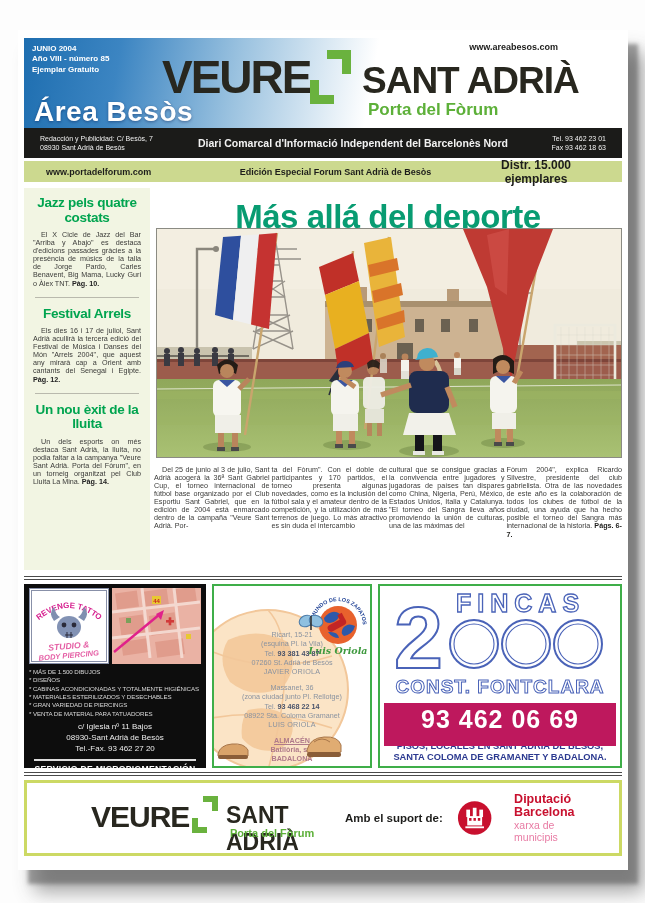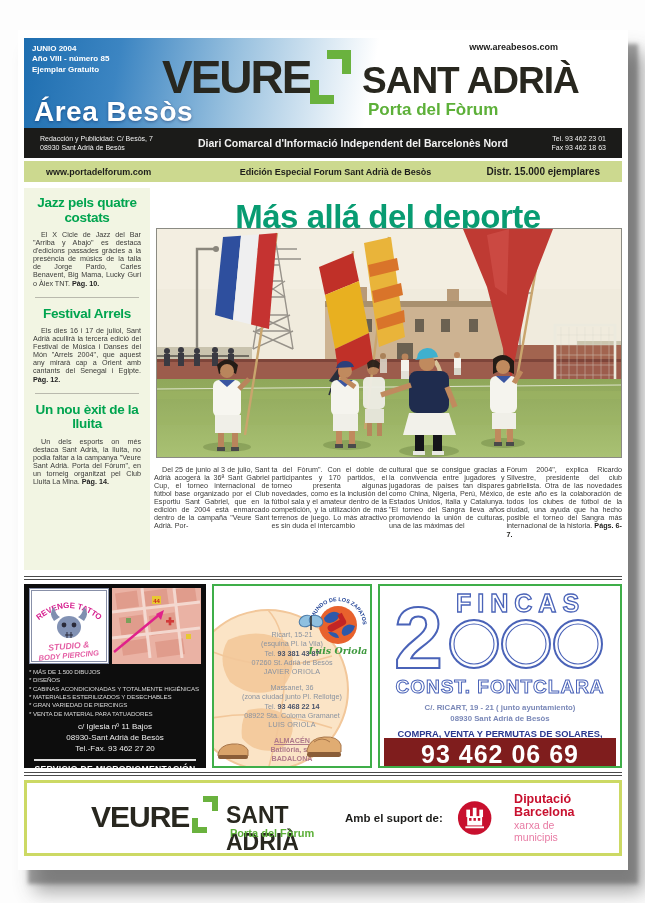--- a/index.html
+++ b/index.html
@@ -25,21 +25,21 @@
   
   .infobar { position:absolute; top:98px; left:6px; width:598px; height:30px; background:#1b1b19; color:#f2f2f2;
              display:flex; align-items:center; padding:0 16px; }
   .infobar .addr { flex:0 0 150px; font-size:7px; line-height:1.35; }
   .infobar .tagline { flex:1; text-align:center; font-size:10.5px; font-weight:bold; }
   .infobar .telfax { flex:0 0 90px; font-size:7px; line-height:1.35; text-align:right; }
   .greenbar { position:absolute; top:131px; left:6px; width:598px; height:21px; background:#ccd98f; color:#1d1d1b;
               display:flex; align-items:center; font-weight:bold; }
   .greenbar .gb-site { flex:0 0 175px; padding-left:22px; font-size:9px; }
   .greenbar .gb-edition { flex:1; text-align:center; font-size:9px; }
-  .greenbar .gb-dist { flex:0 0 150px; text-align:right; padding-right:22px; font-size:10px; }
+  .greenbar .gb-dist { flex:0 0 150px; text-align:center; padding-right:22px; font-size:12px; }
 
   
   .sidebar { position:absolute; top:158px; left:6px; width:126px; height:382px; background:#f2f5e3; padding:8px 9px; }
   .story h2 { color:#00a44f; font-size:13.5px; line-height:1.08; text-align:center; margin-bottom:6px; letter-spacing:-.3px; }
   .story p { font-size:7.2px; line-height:1.12; text-align:justify; color:#3a3a38; text-indent:8px; }
   .story p strong { color:#222; }
   .story-div { border:none; border-top:1px solid #b9b9ad; margin:9px 2px; }
 
   
   .headline { position:absolute; top:158px; left:136px; width:468px; text-align:center;
@@ -78,21 +78,21 @@
   .shoe-block { margin-bottom:6px; }
   .shoe-alm { color:#b07a8a; font-weight:bold; }
   .shoe-alm .alm-label { text-decoration:underline; }
   .shoe-left,.shoe-right { position:absolute; bottom:2px; }
   .shoe-left { left:2px; } .shoe-right { right:26px; }
 
   
   .ad-fincas { flex:1; background:#fff; border:2px solid #3fae49; position:relative; text-align:center; padding-top:2px; }
   .fin-addr { font-size:7.8px; font-weight:bold; color:#7a88b8; line-height:1.35; margin-top:1px; }
   .fin-par { font-size:9.3px; font-weight:bold; color:#2b3990; line-height:1.25; margin:5px 8px 0; }
-  .fin-phone { position:absolute; bottom:0; left:4px; right:4px; height:28px; background:#7f1d1d; color:#fff;
+  .fin-phone { position:absolute; bottom:20px; left:4px; right:4px; height:43px; background:#be185d; color:#fff;
                font-size:25px; font-weight:bold; letter-spacing:1px; line-height:32px; }
 
   
   .support { position:absolute; top:750px; left:6px; width:598px; height:76px; background:#fff;
              border:3px solid #ccd964; display:flex; align-items:center; padding:0 24px 0 64px; }
   .f-logo { position:relative; width:270px; height:56px; }
   .f-veure { position:absolute; left:0; top:10px; font-size:30px; font-weight:bold; color:#28271f; letter-spacing:-1px; }
   .f-brk-a { left:112px; top:6px; width:15px; height:15px; border-width:6px; border-top:6px solid #6ab23e; border-right:6px solid #6ab23e; }
   .f-brk-b { left:101px; top:28px; width:15px; height:15px; border-left:6px solid #6ab23e; border-bottom:6px solid #6ab23e; }
   .f-sant { position:absolute; left:135px; top:12px; font-size:23px; font-weight:bold; color:#28271f; }

